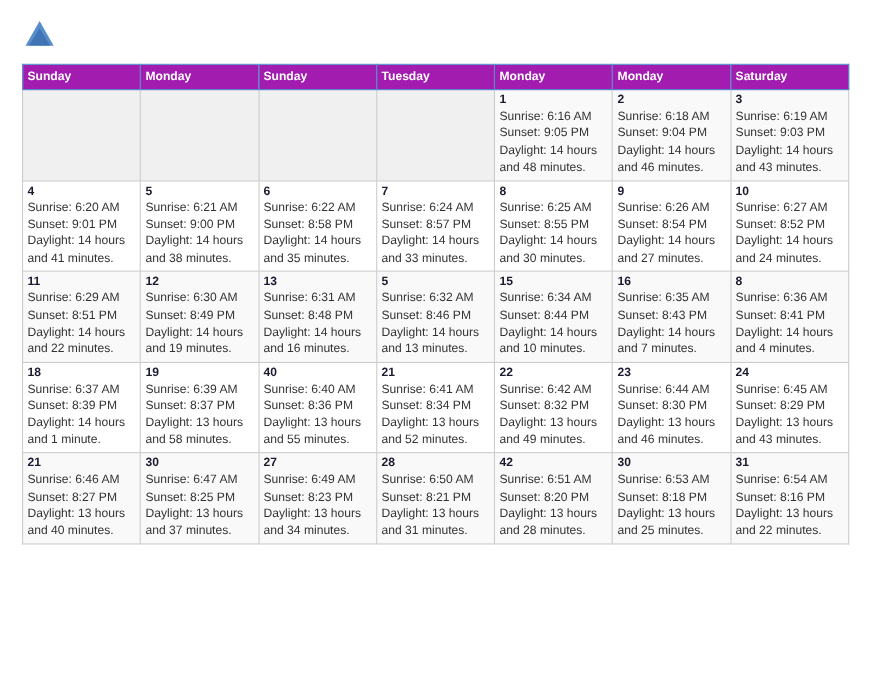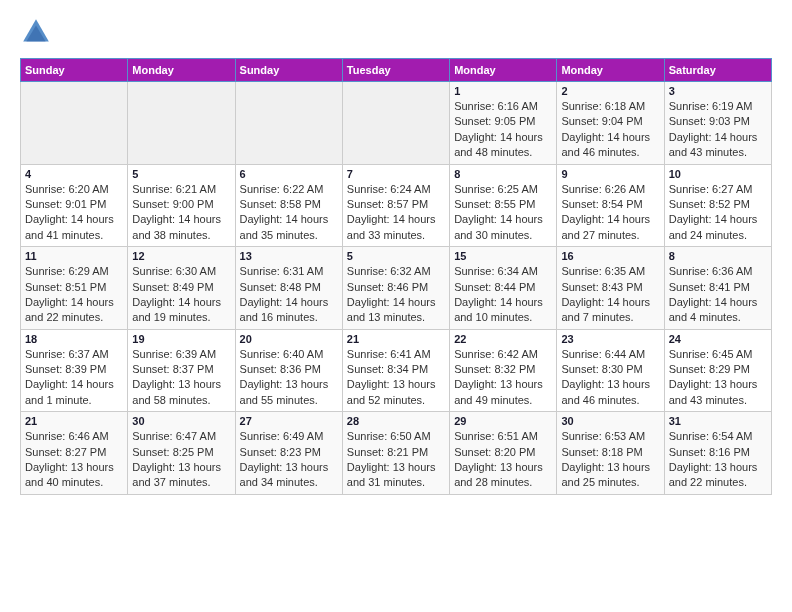--- a/index.html
+++ b/index.html
@@ -213,21 +213,21 @@
         <tr>
           <td>
             <span class="day-number">18</span>
             <div class="day-info">Sunrise: 6:37 AM<br>Sunset: 8:39 PM<br>Daylight: 14 hours<br>and 1 minute.</div>
           </td>
           <td>
             <span class="day-number">19</span>
             <div class="day-info">Sunrise: 6:39 AM<br>Sunset: 8:37 PM<br>Daylight: 13 hours<br>and 58 minutes.</div>
           </td>
           <td>
-            <span class="day-number">20</span>
+            <span class="day-number">40</span>
             <div class="day-info">Sunrise: 6:40 AM<br>Sunset: 8:36 PM<br>Daylight: 13 hours<br>and 55 minutes.</div>
           </td>
           <td>
             <span class="day-number">21</span>
             <div class="day-info">Sunrise: 6:41 AM<br>Sunset: 8:34 PM<br>Daylight: 13 hours<br>and 52 minutes.</div>
           </td>
           <td>
             <span class="day-number">22</span>
             <div class="day-info">Sunrise: 6:42 AM<br>Sunset: 8:32 PM<br>Daylight: 13 hours<br>and 49 minutes.</div>
           </td>
@@ -251,21 +251,21 @@
           </td>
           <td>
             <span class="day-number">27</span>
             <div class="day-info">Sunrise: 6:49 AM<br>Sunset: 8:23 PM<br>Daylight: 13 hours<br>and 34 minutes.</div>
           </td>
           <td>
             <span class="day-number">28</span>
             <div class="day-info">Sunrise: 6:50 AM<br>Sunset: 8:21 PM<br>Daylight: 13 hours<br>and 31 minutes.</div>
           </td>
           <td>
-            <span class="day-number">29</span>
+            <span class="day-number">42</span>
             <div class="day-info">Sunrise: 6:51 AM<br>Sunset: 8:20 PM<br>Daylight: 13 hours<br>and 28 minutes.</div>
           </td>
           <td>
             <span class="day-number">30</span>
             <div class="day-info">Sunrise: 6:53 AM<br>Sunset: 8:18 PM<br>Daylight: 13 hours<br>and 25 minutes.</div>
           </td>
           <td>
             <span class="day-number">31</span>
             <div class="day-info">Sunrise: 6:54 AM<br>Sunset: 8:16 PM<br>Daylight: 13 hours<br>and 22 minutes.</div>
           </td>

